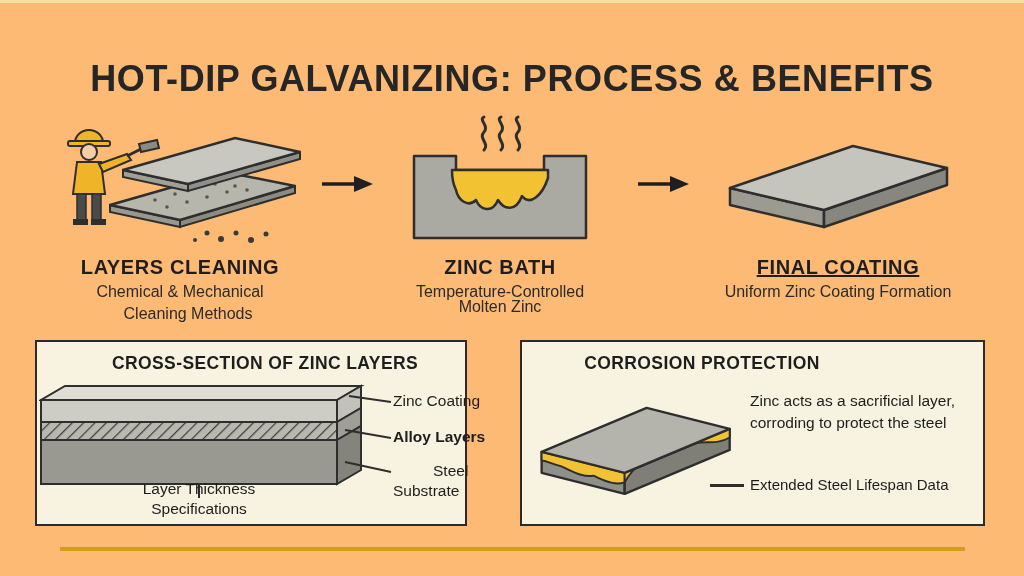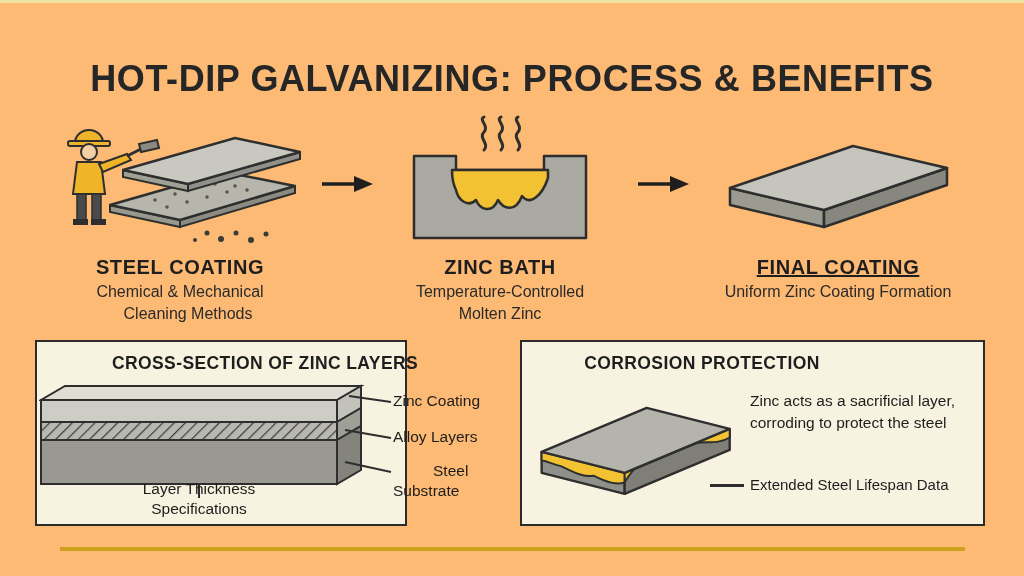--- a/index.html
+++ b/index.html
@@ -104,21 +104,21 @@
       <path d="M22,52 L46,52 L50,84 L18,84 Z" fill="#f0b429" stroke="#2e2e2e" stroke-width="2"></path>
       <polygon points="44,54 72,44 76,50 48,62" fill="#f0b429" stroke="#2e2e2e" stroke-width="2"></polygon>
       <line x1="72" y1="46" x2="88" y2="38" stroke="#2e2e2e" stroke-width="3"></line>
       <polygon points="84,34 102,30 104,38 86,42" fill="#8a8a82" stroke="#2e2e2e" stroke-width="2"></polygon>
       <rect x="22" y="84" width="9" height="26" fill="#4a4a4a" stroke="#2e2e2e" stroke-width="1.5"></rect>
       <rect x="37" y="84" width="9" height="26" fill="#4a4a4a" stroke="#2e2e2e" stroke-width="1.5"></rect>
       <rect x="18" y="109" width="15" height="6" fill="#2e2e2e"></rect>
       <rect x="36" y="109" width="15" height="6" fill="#2e2e2e"></rect>
     </svg>
   </div>
-  <div class="abs step-heading" style="left:55px; top:256px; width:250px;">STEEL COATING</div>
+  <div class="abs step-heading" style="left:55px; top:256px; width:250px;">LAYERS CLEANING</div>
   <div class="abs step-sub" style="left:40px; top:283px; width:280px;">Chemical &amp; Mechanical</div>
   <div class="abs step-sub" style="left:48px; top:305px; width:280px;">Cleaning Methods</div>
 
   <div class="abs" style="left:320px; top:172px;">
     <svg width="56" height="24" viewBox="0 0 56 24">
       <line x1="2" y1="12" x2="36" y2="12" stroke="#1f1f1f" stroke-width="3.5"></line>
       <polygon points="34,4 53,12 34,20" fill="#1f1f1f"></polygon>
     </svg>
   </div>
 
@@ -132,40 +132,40 @@
       </g>
 
       <path d="M14,44 L56,44 L56,58 L144,58 L144,44 L186,44 L186,126 L14,126 Z" fill="#aaaaa2" stroke="#2e2e2e" stroke-width="2.5" stroke-linejoin="round"></path>
 
       <path d="M52,58 L148,58 L148,66 C142,84 130,94 122,84 C116,100 104,98 98,88
                C92,102 80,98 76,88 C68,96 58,88 56,78 C53,72 52,66 52,58 Z" fill="#f2c233" stroke="#2e2e2e" stroke-width="2.5" stroke-linejoin="round"></path>
     </svg>
   </div>
   <div class="abs step-heading" style="left:375px; top:256px; width:250px;">ZINC BATH</div>
   <div class="abs step-sub" style="left:360px; top:283px; width:280px;">Temperature-Controlled</div>
-  <div class="abs step-sub" style="left:360px; top:305px; width:280px;text-align:center;">Molten Zinc</div>
+  <div class="abs step-sub" style="left:360px; top:298px; width:280px;text-align:center;">Molten Zinc</div>
 
   <div class="abs" style="left:636px; top:172px;">
     <svg width="56" height="24" viewBox="0 0 56 24">
       <line x1="2" y1="12" x2="36" y2="12" stroke="#1f1f1f" stroke-width="3.5"></line>
       <polygon points="34,4 53,12 34,20" fill="#1f1f1f"></polygon>
     </svg>
   </div>
 
   <div class="abs" style="left:715px; top:130px; width:245px; height:115px;">
     <svg width="245" height="115" viewBox="0 0 245 115">
       <polygon points="15,58 109,80 109,97 15,75" fill="#9b9b91" stroke="#2e2e2e" stroke-width="2.5" stroke-linejoin="round"></polygon>
       <polygon points="109,80 232,38 232,55 109,97" fill="#878780" stroke="#2e2e2e" stroke-width="2.5" stroke-linejoin="round"></polygon>
       <polygon points="15,58 138,16 232,38 109,80" fill="#c5c5bd" stroke="#2e2e2e" stroke-width="2.5" stroke-linejoin="round"></polygon>
     </svg>
   </div>
   <div class="abs step-heading" style="left:713px; top:256px; width:250px;text-decoration:underline;">FINAL COATING</div>
   <div class="abs step-sub" style="left:688px; top:283px; width:300px;">Uniform Zinc Coating Formation</div>
 
-  <div class="abs panel" style="left:35px; top:340px; width:372px; height:186px;">
+  <div class="abs panel" style="left:35px; top:340px; width:432px; height:186px;">
     <div class="abs panel-title" style="left:0; top:11px; width:456px;">CROSS-SECTION OF ZINC LAYERS</div>
 
     <svg class="abs" style="left:2px; top:34px;" width="452" height="148" viewBox="0 0 452 148">
       <defs>
         <pattern id="hatch" width="8" height="8" patternUnits="userSpaceOnUse" patternTransform="rotate(45)">
           <rect width="8" height="8" fill="#b8b8b0"></rect>
           <line x1="0" y1="0" x2="0" y2="8" stroke="#3f3f3f" stroke-width="2.5"></line>
         </pattern>
       </defs>
 
@@ -181,21 +181,21 @@
 
       <g stroke="#2e2e2e" stroke-width="2">
         <line x1="310" y1="20" x2="352" y2="26"></line>
         <line x1="306" y1="54" x2="352" y2="62"></line>
         <line x1="306" y1="86" x2="352" y2="96"></line>
         <line x1="160" y1="108" x2="160" y2="122"></line>
       </g>
     </svg>
 
     <div class="abs minor-label" style="left:356px; top:50px; width:110px; font-weight:500;">Zinc Coating</div>
-    <div class="abs minor-label" style="left:356px; top:86px; width:110px; font-weight:400;">Alloy Layers</div>
+    <div class="abs minor-label" style="left:356px; top:86px; width:110px; font-weight:700;">Alloy Layers</div>
     <div class="abs minor-label" style="left:356px; top:120px; width:110px; font-weight:500;margin-left:40px;">Steel</div>
     <div class="abs minor-label" style="left:356px; top:140px; width:110px; font-weight:500;">Substrate</div>
     <div class="abs minor-label" style="left:52px; top:138px; width:220px; text-align:center;">Layer Thickness</div>
     <div class="abs minor-label" style="left:52px; top:158px; width:220px; text-align:center;">Specifications</div>
   </div>
 
   <div class="abs panel" style="left:520px; top:340px; width:465px; height:186px;">
     <div class="abs panel-title" style="left:0; top:11px; width:360px;">CORROSION PROTECTION</div>
 
     <svg class="abs" style="left:12px; top:42px;" width="210" height="130" viewBox="0 0 220 130">

